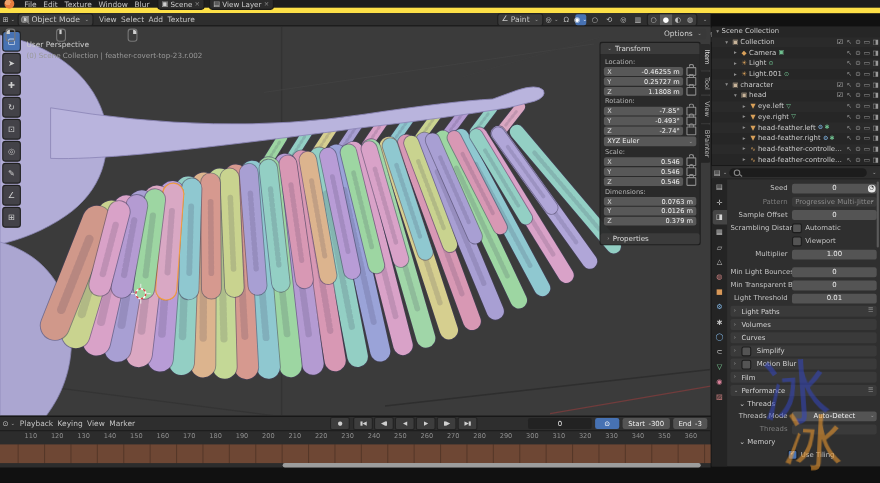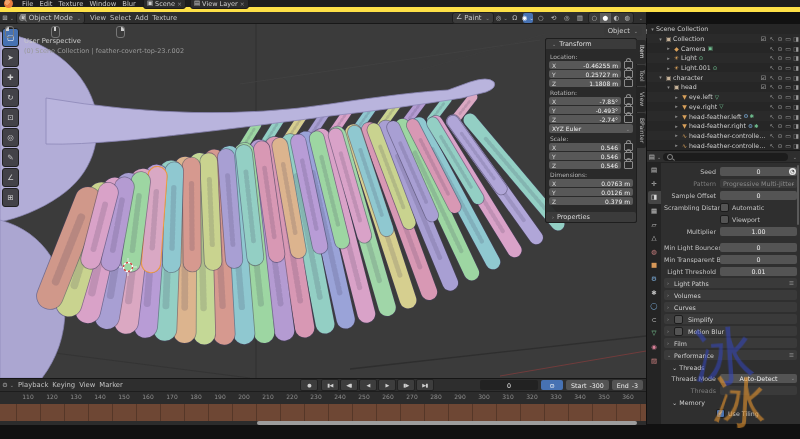--- a/index.html
+++ b/index.html
@@ -552,21 +552,21 @@
         <div class="tool">➤</div>
         <div class="tool">✚</div>
         <div class="tool">↻</div>
         <div class="tool">⊡</div>
         <div class="tool">◎</div>
         <div class="tool">✎</div>
         <div class="tool">∠</div>
         <div class="tool">⊞</div>
       </div>
     <div class="abs" id="options-btn">
-      <span>Object</span>
+      <span>Options</span>
         <span class="caret">⌄</span>
     </div>
 
     <div class="abs" id="npanel">
       <div class="np-head">
         <span class="caret">⌄</span>
         <span>Transform</span>
       </div>
       <div class="np-body" id="np-body">
           <div class="np-grouplabel">Location:</div>

